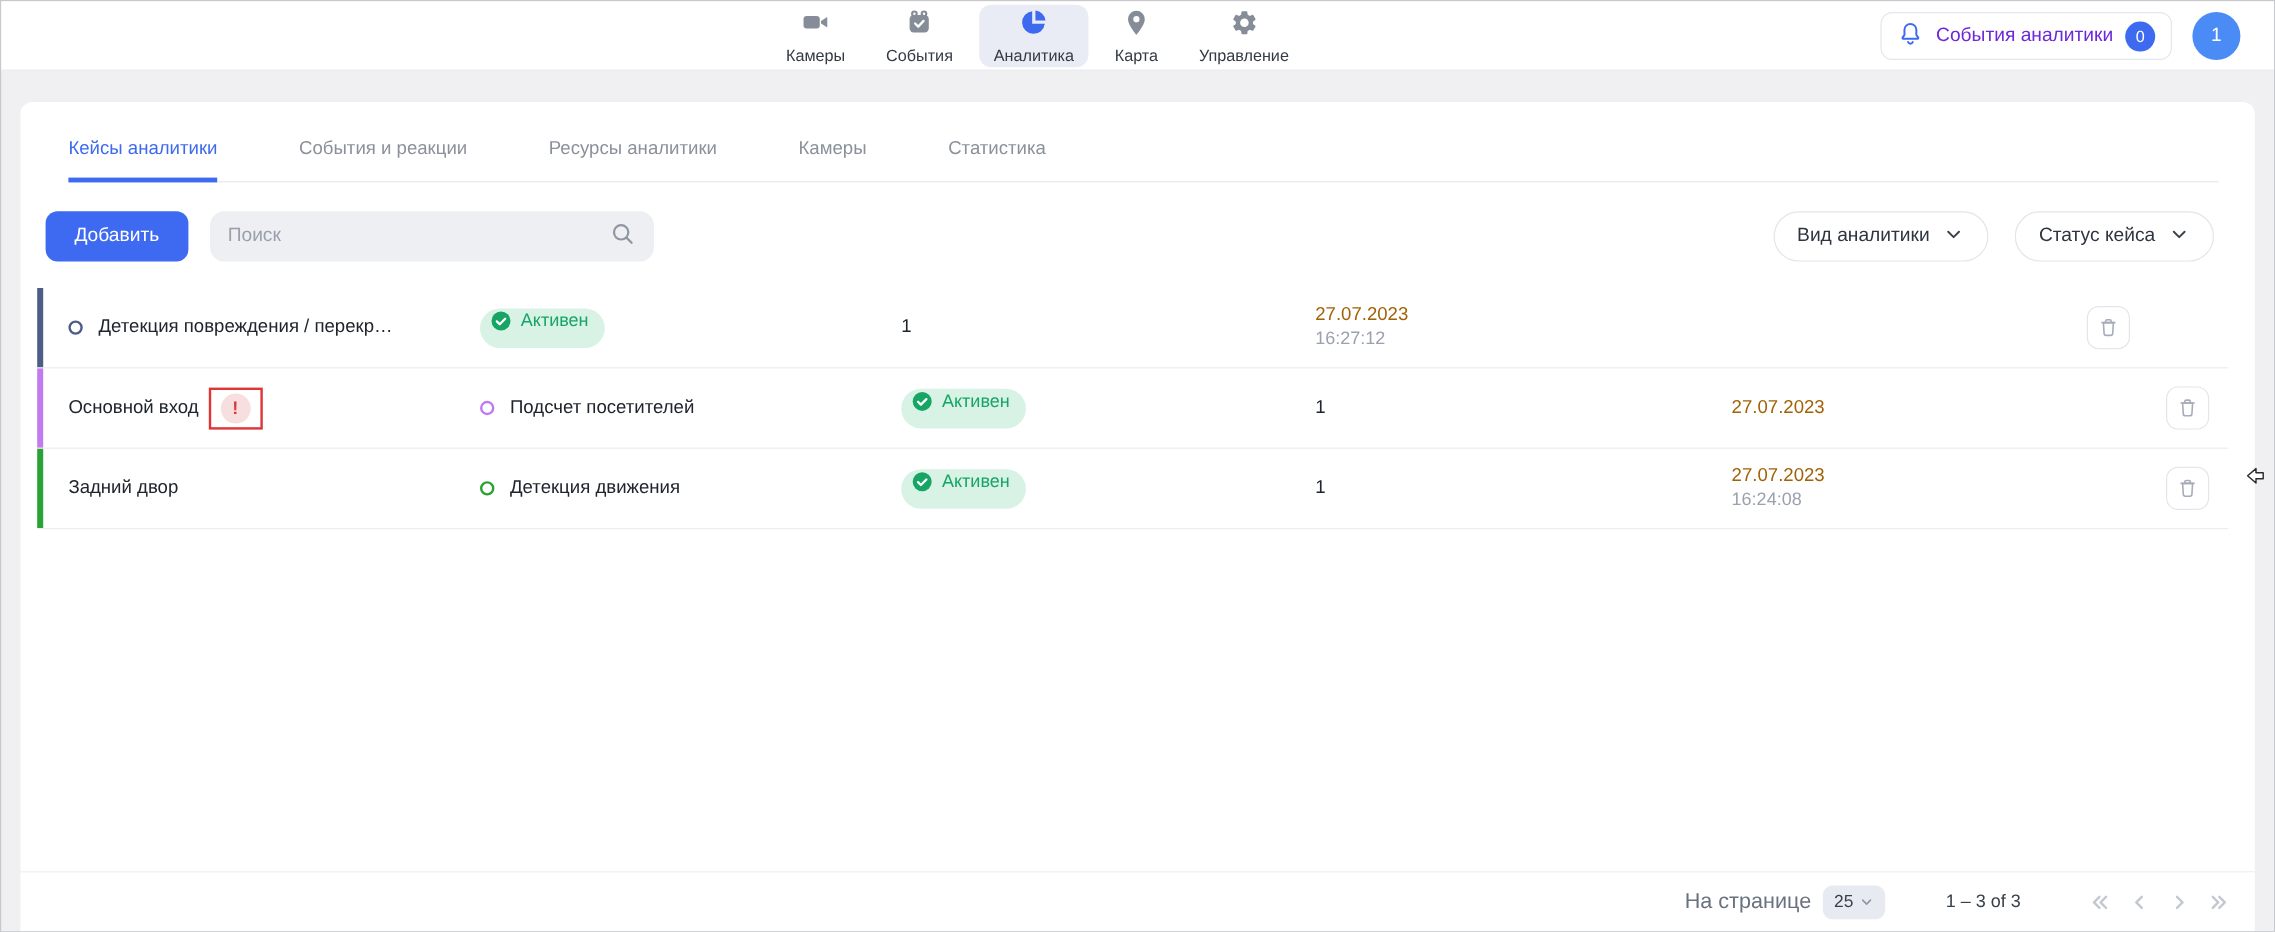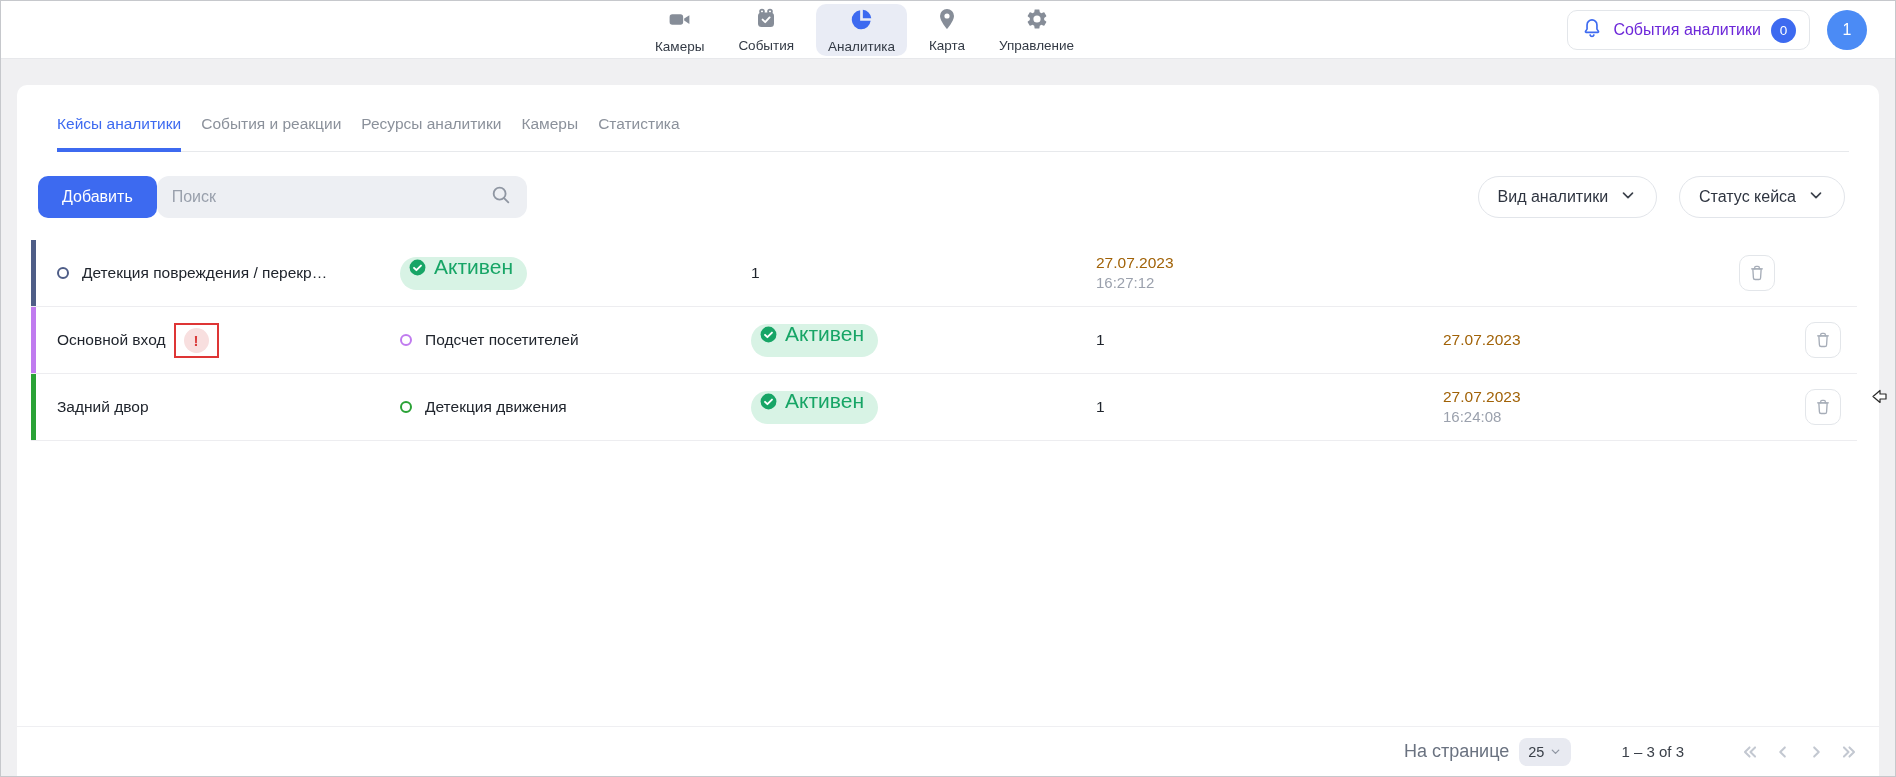--- a/index.html
+++ b/index.html
@@ -37,27 +37,27 @@
     width:40px; height:40px; border-radius:50%; background:#4b8bf5; color:#fff;
     font-size:16px; display:flex; align-items:center; justify-content:center; cursor:pointer;
   }
   
   .card {
     position:absolute; left:16px; right:16px; top:84px; bottom:0;
     background:#fff; border-radius:10px 10px 0 0;
   }
   
   .tabs-bar {
-    margin:0 30px 0 40px; padding-top:30px; display:flex; gap:20px;
+    margin:0 30px 0 40px; padding-top:30px; display:flex; gap:68px;
     border-bottom:1px solid #e7e9ec;
   }
   .tab { font-size:15.5px; color:#8b919b; padding-bottom:18px; cursor:pointer; white-space:nowrap; }
   .tab.active { color:#3d6af0; border-bottom:4px solid #3d6af0; margin-bottom:-1px; padding-bottom:15px; }
   
-  .toolbar { margin:24px 34px 0 21px; display:flex; align-items:flex-start; }
+  .toolbar { margin:24px 34px 0 21px; display:flex; align-items:flex-start;gap:18px; }
   .btn-add {
     height:42px; padding:0 24px; background:#3d6af0; color:#fff; border:none;
     border-radius:10px; font-size:16px; cursor:pointer; font-family:inherit;
   }
   .search-box {
     width:370px; height:42px; background:#edeff3; border-radius:12px; 
     display:flex; align-items:center; padding:0 15px;
   }
   .search-box input {
     flex:1; border:none; background:transparent; outline:none; font-size:16px;
@@ -85,21 +85,21 @@
   .cell-name { display:flex; align-items:center; gap:6px; font-size:15.5px; color:#20252d; }
   .annotation-box { border:2px solid #de3535; padding:3px 8px; display:inline-flex; margin-left:2px; }
   .alert-dot {
     width:25px; height:25px; border-radius:50%; background:#f8dfdf; color:#d93a3a;
     font-weight:700; font-size:15px; display:flex; align-items:center; justify-content:center;
   }
   .cell-type { display:flex; align-items:center; gap:13px; font-size:15.5px; color:#20252d; }
   .type-circle { width:12px; height:12px; border-radius:50%; border:2.5px solid; flex:none; }
   .badge {
     display:inline-flex; align-items:center; gap:7px; background:#d8f3e5; border-radius:17px;
-    height:33px; padding:0 14px 12px 8px; color:#17a566; font-size:21px; width:max-content;
+    height:33px; padding:0 14px 12px 8px; color:#17a566; font-size:15px; width:max-content;
   }
   .cell-count { font-size:15.5px; color:#20252d; }
   .cell-date { line-height:20px; }
   .date-main { font-size:15.5px; color:#a16207; }
   .date-time { font-size:15px; color:#9ba1ad; }
   .cell-actions { display:flex; justify-content:flex-end; padding-right:16px; }
   .trash-btn {
     width:36px; height:36px; border:1px solid #e3e6ea; border-radius:10px; background:#fff;
     display:flex; align-items:center; justify-content:center; cursor:pointer;
   }

